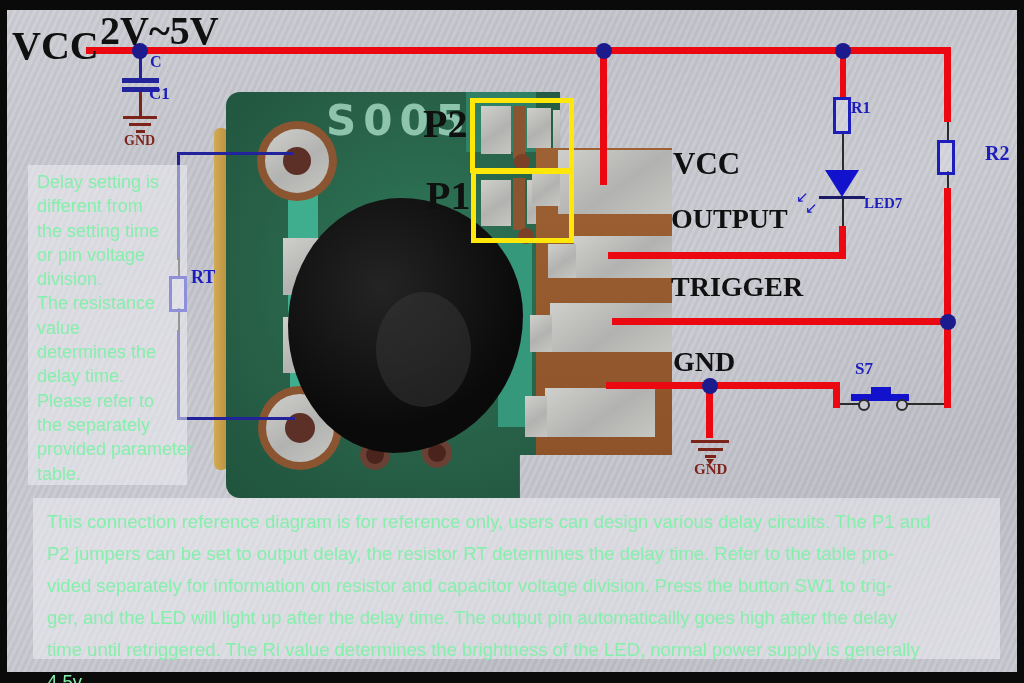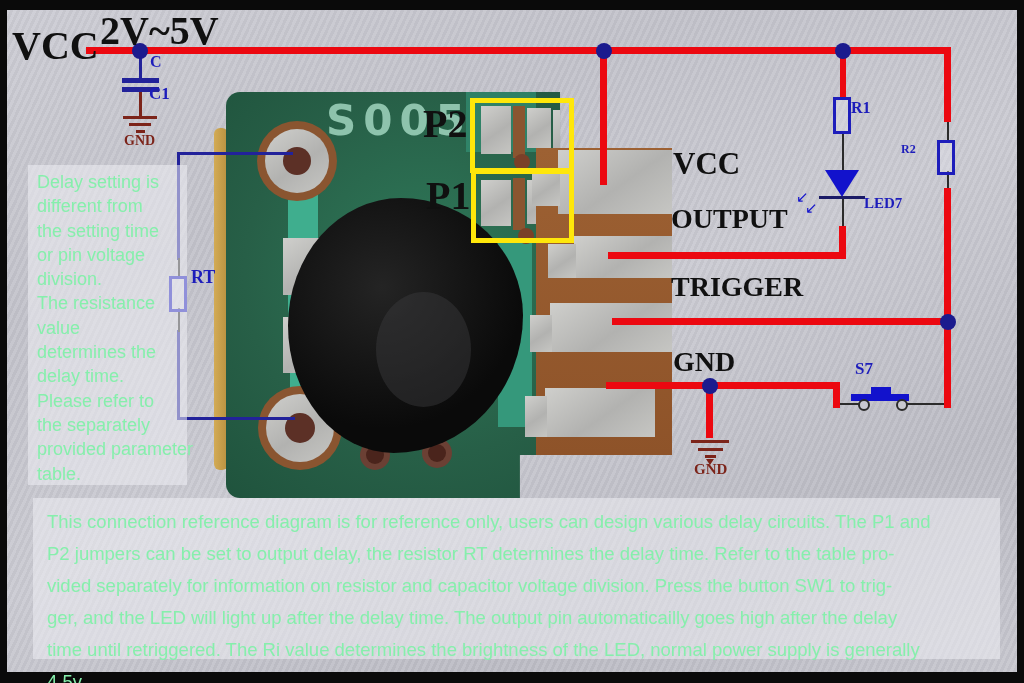--- a/index.html
+++ b/index.html
@@ -144,21 +144,21 @@
   <div class="abs" style="left:825px;top:170px;width:0;height:0;border-left:17px solid transparent;border-right:17px solid transparent;border-top:27px solid #1212cc;z-index:33;"></div>
   <div class="abs" style="left:819px;top:196px;width:46px;height:3px;background:#1a1a66;z-index:33;"></div>
   <span class="abs" style="left:796px;top:188px;font-size:15px;color:#1212cc;z-index:33;">↙</span>
   <span class="abs" style="left:805px;top:199px;font-size:15px;color:#1212cc;z-index:33;">↙</span>
   <div class="clabel" style="left:864px;top:195px;font-size:15px;">LED7</div>
   <div class="blk" style="left:842px;top:199px;width:2px;height:30px;"></div>
 
   <div class="blk" style="left:947px;top:120px;width:2px;height:22px;"></div>
   <div class="res" style="left:937px;top:140px;height:29px;"></div>
   <div class="blk" style="left:947px;top:171px;width:2px;height:20px;"></div>
-  <div class="clabel" style="left:901px;top:142px;font-size:12px;">R2</div>
+  <div class="clabel" style="left:985px;top:142px;font-size:20px;">R2</div>
 
   <div class="clabel" style="left:855px;top:359px;font-size:17px;">S7</div>
   <div class="abs" style="left:851px;top:394px;width:58px;height:7px;background:#1212cc;z-index:33;"></div>
   <div class="abs" style="left:871px;top:387px;width:20px;height:8px;background:#1212cc;z-index:33;"></div>
   <div class="blk" style="left:839px;top:403px;width:22px;height:2px;"></div>
   <div class="blk" style="left:905px;top:403px;width:42px;height:2px;"></div>
   <div class="contact" style="left:858px;top:399px;"></div>
   <div class="contact" style="left:896px;top:399px;"></div>
 
   <div class="gndline" style="left:691px;top:440px;width:38px;height:3px;"></div>

